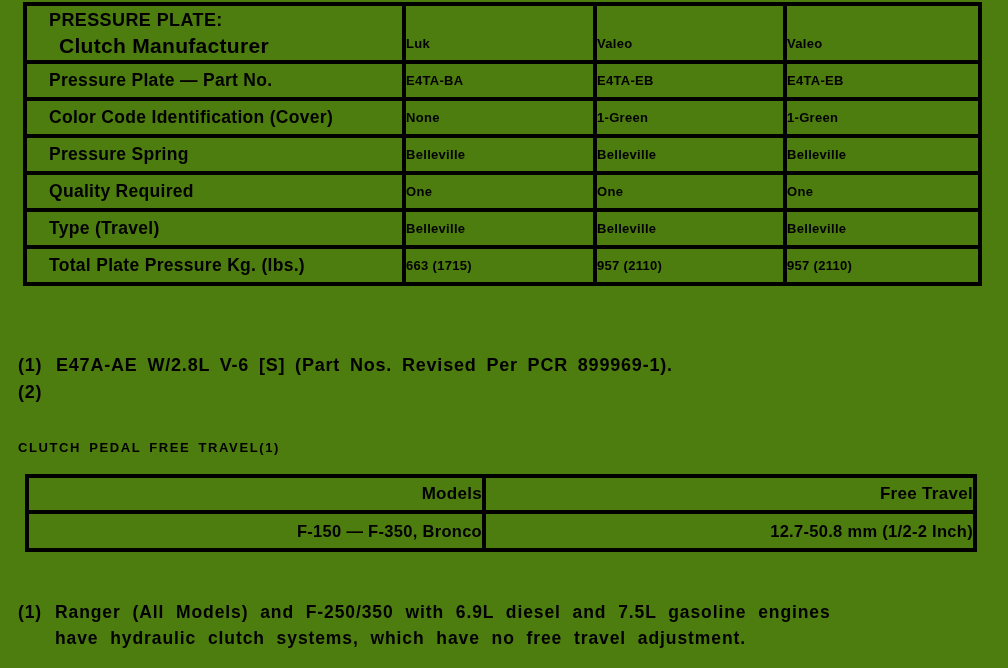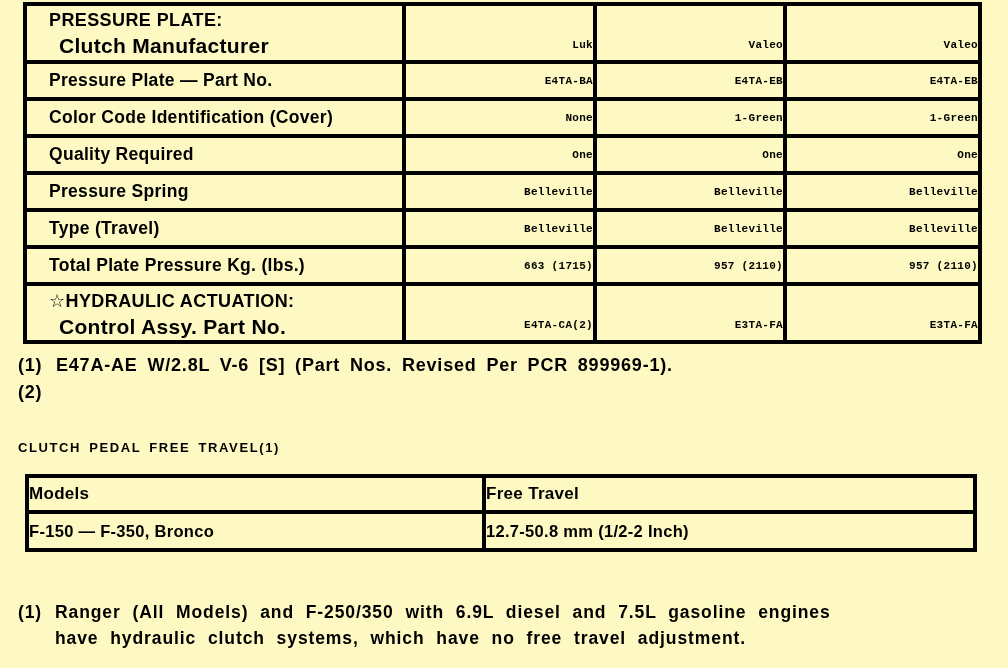--- a/index.html
+++ b/index.html
@@ -6,41 +6,40 @@
   html,body { background:#e8e8e8; }
   body {
     width:1008px; height:668px;
     font-family:"Liberation Sans","DejaVu Sans",sans-serif;
     color:#000;
     position:relative;
     overflow:hidden;
   }
   .page {
     position:absolute; inset:0;
-    background:#fef9c3;
+    background:#4d7c0f;
   }
 
   
   .spec-wrap { position:absolute; left:23px; top:2px; width:955px; }
   table { border-collapse:collapse; table-layout:fixed; width:100%; }
   .spec-table { border:4px solid #000; }
   .spec-table td { border:4px solid #000; font-weight:700; }
   .spec-table col.c-label { width:379px; }
   .spec-table col.c-v1 { width:191px; }
   .spec-table col.c-v2 { width:190px; }
   .spec-table col.c-v3 { width:195px; }
 
   .spec-table td.label {
     text-align:left; padding-left:22px; font-size:17.5px;
     letter-spacing:0.3px; vertical-align:middle;
   }
   .spec-table td.val {
-    text-align:right; font-size:11px; vertical-align:middle;
+    text-align:left; font-size:13px; vertical-align:middle;
     letter-spacing:0.3px;
-    font-family:Liberation Mono, monospace;
   }
   .spec-table tr.simple { height:37px; }
   .spec-table tr.tall { height:58px; }
   .spec-table tr.tall td.val { vertical-align:bottom; padding-bottom:9px; }
   .spec-table tr.tall td.label { vertical-align:middle; padding-top:2px; }
   .label-head { font-size:18px; letter-spacing:0.4px; }
   .label-sub { font-size:21px; margin-top:3px;margin-left:10px; }
 
   
   .footnotes-1 { position:absolute; left:18px; top:352px; width:960px; }
@@ -54,21 +53,21 @@
   
   .section-heading {
     position:absolute; left:18px; top:440px;
     font-size:13px; font-weight:700; letter-spacing:1.6px; word-spacing:3px;
   }
 
   
   .travel-wrap { position:absolute; left:25px; top:474px; width:948px; }
   .travel-table { border:4px solid #000; }
   .travel-table td, .travel-table th {
-    border:4px solid #000; text-align:left; vertical-align:middle;
+    border:4px solid #000; text-align:right; vertical-align:middle;
     font-size:16.5px; font-weight:700; letter-spacing:0.3px;
   }
   .travel-table col.c-models { width:457px; }
   .travel-table col.c-travel { width:491px; }
   .travel-table tr { height:38px; }
   .travel-table tr.hdr { height:36px; }
   .travel-table th { font-size:17px; }
 
   
   .footnotes-2 { position:absolute; left:18px; top:599px; width:985px; }
@@ -108,51 +107,42 @@
           <td class="val">E4TA-EB</td>
           <td class="val">E4TA-EB</td>
         </tr>
         <tr class="simple">
           <td class="label">Color Code Identification (Cover)</td>
           <td class="val">None</td>
           <td class="val">1-Green</td>
           <td class="val">1-Green</td>
         </tr>
         <tr class="simple">
+          <td class="label">Pressure Spring</td>
+          <td class="val">Belleville</td>
+          <td class="val">Belleville</td>
+          <td class="val">Belleville</td>
+        </tr>
+        <tr class="simple">
           <td class="label">Quality Required</td>
           <td class="val">One</td>
           <td class="val">One</td>
           <td class="val">One</td>
-        </tr>
-        <tr class="simple">
-          <td class="label">Pressure Spring</td>
-          <td class="val">Belleville</td>
-          <td class="val">Belleville</td>
-          <td class="val">Belleville</td>
         </tr>
         <tr class="simple">
           <td class="label">Type (Travel)</td>
           <td class="val">Belleville</td>
           <td class="val">Belleville</td>
           <td class="val">Belleville</td>
         </tr>
         <tr class="simple">
           <td class="label">Total Plate Pressure Kg. (lbs.)</td>
           <td class="val">663 (1715)</td>
           <td class="val">957 (2110)</td>
           <td class="val">957 (2110)</td>
-        </tr>
-        <tr class="tall">
-          <td class="label">
-            <div class="label-head">☆HYDRAULIC ACTUATION:</div>
-            <div class="label-sub">Control Assy. Part No.</div>
-          </td>
-          <td class="val">E4TA-CA(2)</td>
-          <td class="val">E3TA-FA</td>
-          <td class="val">E3TA-FA</td>
         </tr>
       </tbody>
     </table>
   </div>
 
   <div class="footnotes-1">
     <div class="footnote-line">
       <span class="marker">(1)</span>
       <span>E47A-AE W/2.8L V-6 [S] (Part Nos. Revised Per PCR 899969-1).</span>
     </div>

